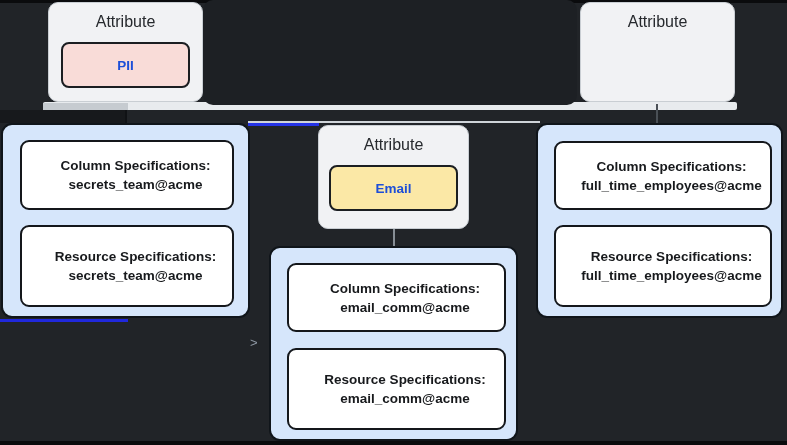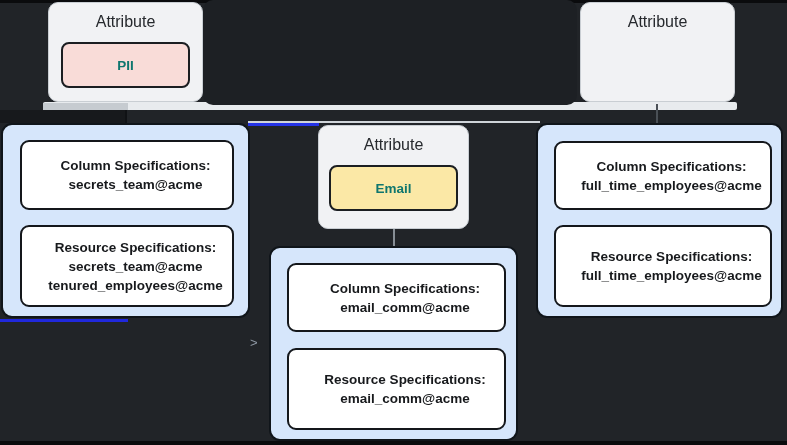--- a/index.html
+++ b/index.html
@@ -32,21 +32,21 @@
     display:flex;flex-direction:column;align-items:center;box-sizing:border-box;
   }
   .attr-pii{left:48px;top:2px;width:155px;height:100px;}
   .attr-financial{left:580px;top:2px;width:155px;height:100px;}
   .attr-email{left:318px;top:125px;width:151px;height:104px;}
   .attr-header{margin-top:10px;font-size:16px;color:#26292d;}
   .attr-chip{
     margin-top:11px;width:129px;height:46px;
     border:2px solid #1b1e21;border-radius:8px;box-sizing:border-box;
     display:flex;align-items:center;justify-content:center;
-    font-size:13.5px;font-weight:bold;color:#0f766e;
+    font-size:13.5px;font-weight:bold;color:#1d4ed8;
   }
   
   .spec-node{
     background:#d6e6fb;border:2px solid #10151a;border-radius:11px;box-sizing:border-box;
   }
   .spec-left{left:1px;top:123px;width:249px;height:195px;}
   .spec-middle{left:269px;top:246px;width:249px;height:195px;}
   .spec-right{left:536px;top:123px;width:247px;height:195px;}
   .spec-card{
     position:absolute;background:#ffffff;border:2px solid #14171b;border-radius:9px;
@@ -96,21 +96,20 @@
   </div>
 
   <div class="abs spec-node spec-left">
     <div class="spec-card card-col">
       <div>Column Specifications:</div>
       <div>secrets_team@acme</div>
     </div>
     <div class="spec-card card-res">
       <div>Resource Specifications:</div>
       <div>secrets_team@acme</div>
-      <div>tenured_employees@acme</div>
     </div>
   </div>
 
   <div class="abs spec-node spec-middle">
     <div class="spec-card card-col">
       <div>Column Specifications:</div>
       <div>email_comm@acme</div>
     </div>
     <div class="spec-card card-res">
       <div>Resource Specifications:</div>

